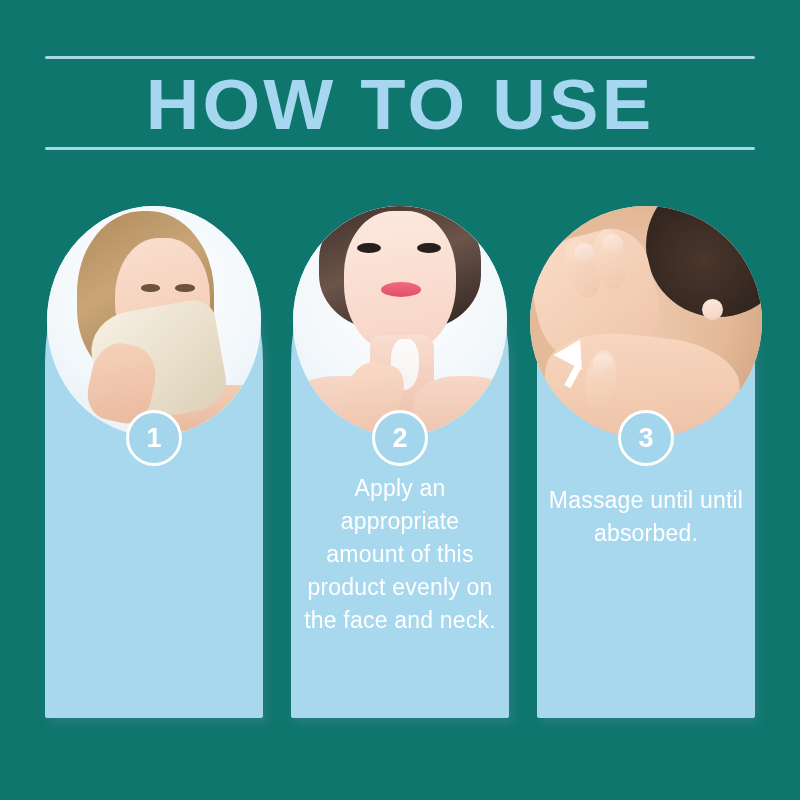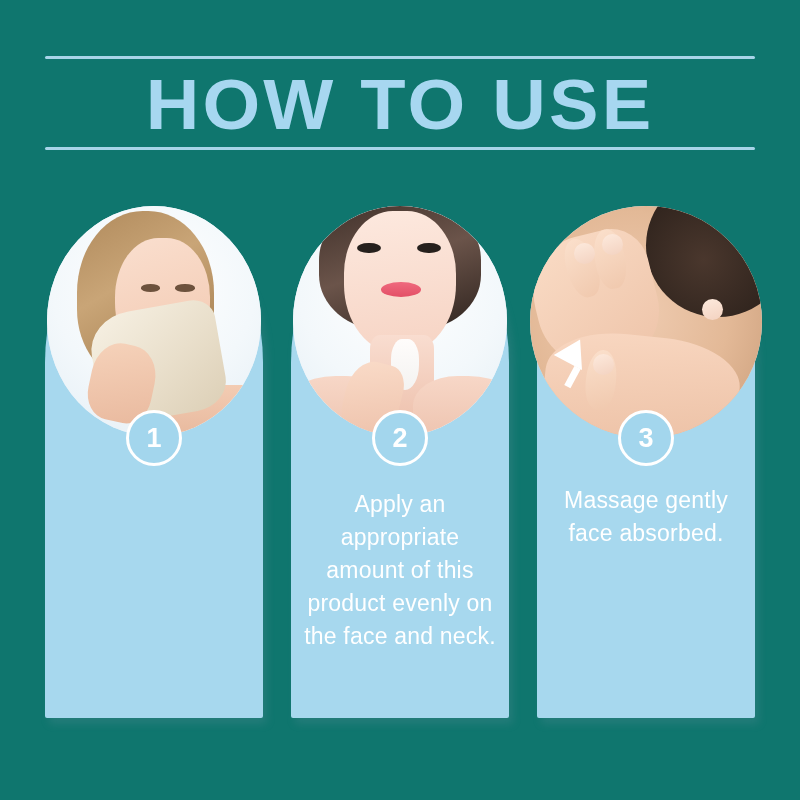--- a/index.html
+++ b/index.html
@@ -329,21 +329,21 @@
     left: 8px;
     right: 8px;
     top: 272px;
     text-align: center;
     color: #ffffff;
     font-size: 23px;
     line-height: 33px;
     font-weight: normal;
     letter-spacing: .2px;
   }
-  .caption.tall { top: 276px; }
+  .caption.tall { top: 260px; }
 </style>
 </head>
 <body>
 
 <div class="page">
 
   <div class="header">
     <div class="rule rule-top"></div>
     <div class="title">HOW TO USE</div>
     <div class="rule rule-bottom"></div>
@@ -401,17 +401,17 @@
           <div class="p3-nail" style="left:31%; top:12%;"></div>
           <div class="p3-handB"></div>
           <div class="p3-finger" style="left:24%; top:62%; transform:rotate(6deg);"></div>
           <div class="p3-nail" style="left:27%; top:64%;"></div>
           <div class="p3-nail" style="left:74%; top:40%;"></div>
           <div class="p3-arrow"></div>
           <div class="p3-arrowtail"></div>
         </div>
       </div>
       <div class="badge">3</div>
-      <div class="caption">Massage gently face absorbed.</div>
+      <div class="caption">Massage until until absorbed.</div>
     </div>
 
   </div>
 </div>
 
 </body></html>

